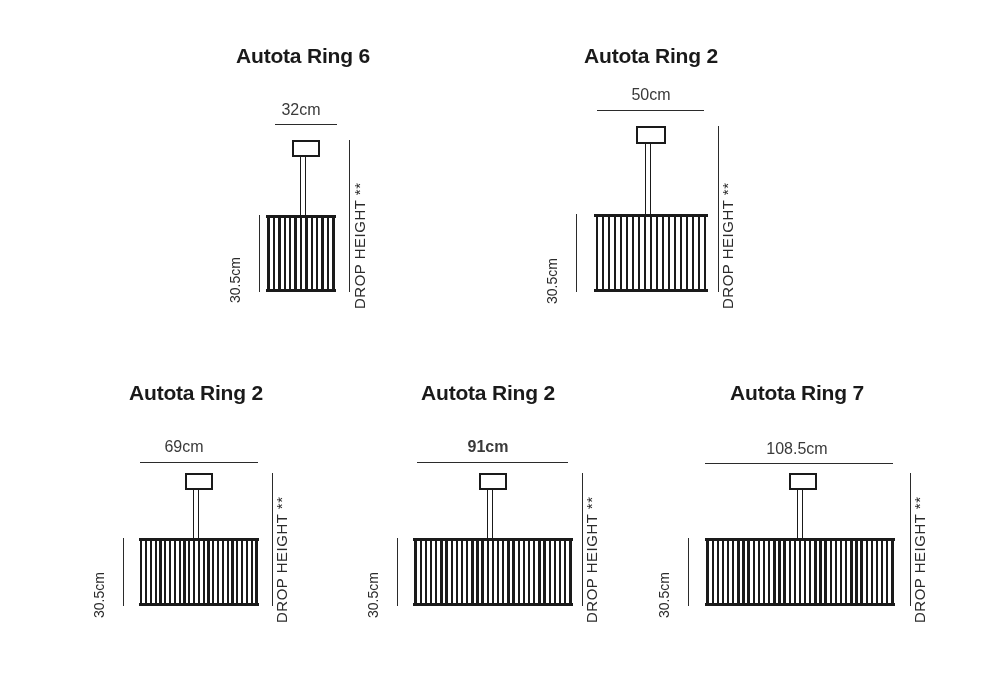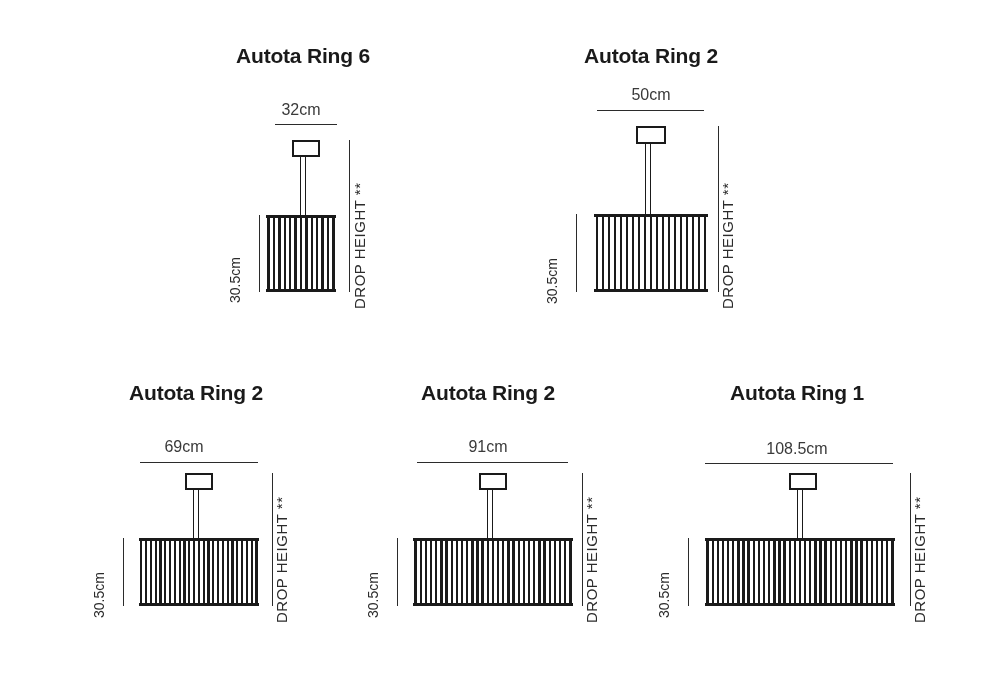--- a/index.html
+++ b/index.html
@@ -234,21 +234,21 @@
           <div class="slat" style="left: 111.696px; width: 2.208px;"></div>
           <div class="slat" style="left: 116.496px; width: 2.208px;"></div>
         </div>
       <div class="rail bottom"></div>
     </div>
   </div>
 
   <div class="fixture">
     <div class="title" style="left:388px;top:381px;width:200px;">Autota Ring 2</div>
 
-    <div class="width-label" style="left:438px;top:438px;width:100px;">91cm</div>
+    <div class="width-label" style="left:438px;top:438px;width:100px;font-weight:bold;">91cm</div>
     <div class="width-rule" style="left:417px;top:462px;width:151px;"></div>
 
     <div class="height-label" style="left:381px;top:602px;">30.5cm</div>
     <div class="height-rule" style="left:397px;top:538px;height:68px;"></div>
 
     <div class="drop-label" style="left:600px;top:606px;">DROP HEIGHT **</div>
     <div class="drop-rule" style="left:582px;top:473px;height:133px;"></div>
 
     <div class="canopy" style="left:479px;top:473px;width:28px;height:17px;"></div>
     <div class="stem" style="left:487px;top:490px;width:6px;height:50px;"></div>
@@ -286,21 +286,21 @@
           <div class="slat" style="left: 140.748px; width: 2.37419px;"></div>
           <div class="slat" style="left: 145.91px; width: 2.37419px;"></div>
           <div class="slat" style="left: 151.071px; width: 2.37419px;"></div>
           <div class="slat" style="left: 156.232px; width: 2.37419px;"></div>
         </div>
       <div class="rail bottom"></div>
     </div>
   </div>
 
   <div class="fixture">
-    <div class="title" style="left:697px;top:381px;width:200px;">Autota Ring 1</div>
+    <div class="title" style="left:697px;top:381px;width:200px;">Autota Ring 7</div>
 
     <div class="width-label" style="left:747px;top:440px;width:100px;">108.5cm</div>
     <div class="width-rule" style="left:705px;top:463px;width:188px;"></div>
 
     <div class="height-label" style="left:672px;top:602px;">30.5cm</div>
     <div class="height-rule" style="left:688px;top:538px;height:68px;"></div>
 
     <div class="drop-label" style="left:928px;top:606px;">DROP HEIGHT **</div>
     <div class="drop-rule" style="left:910px;top:473px;height:133px;"></div>
 

